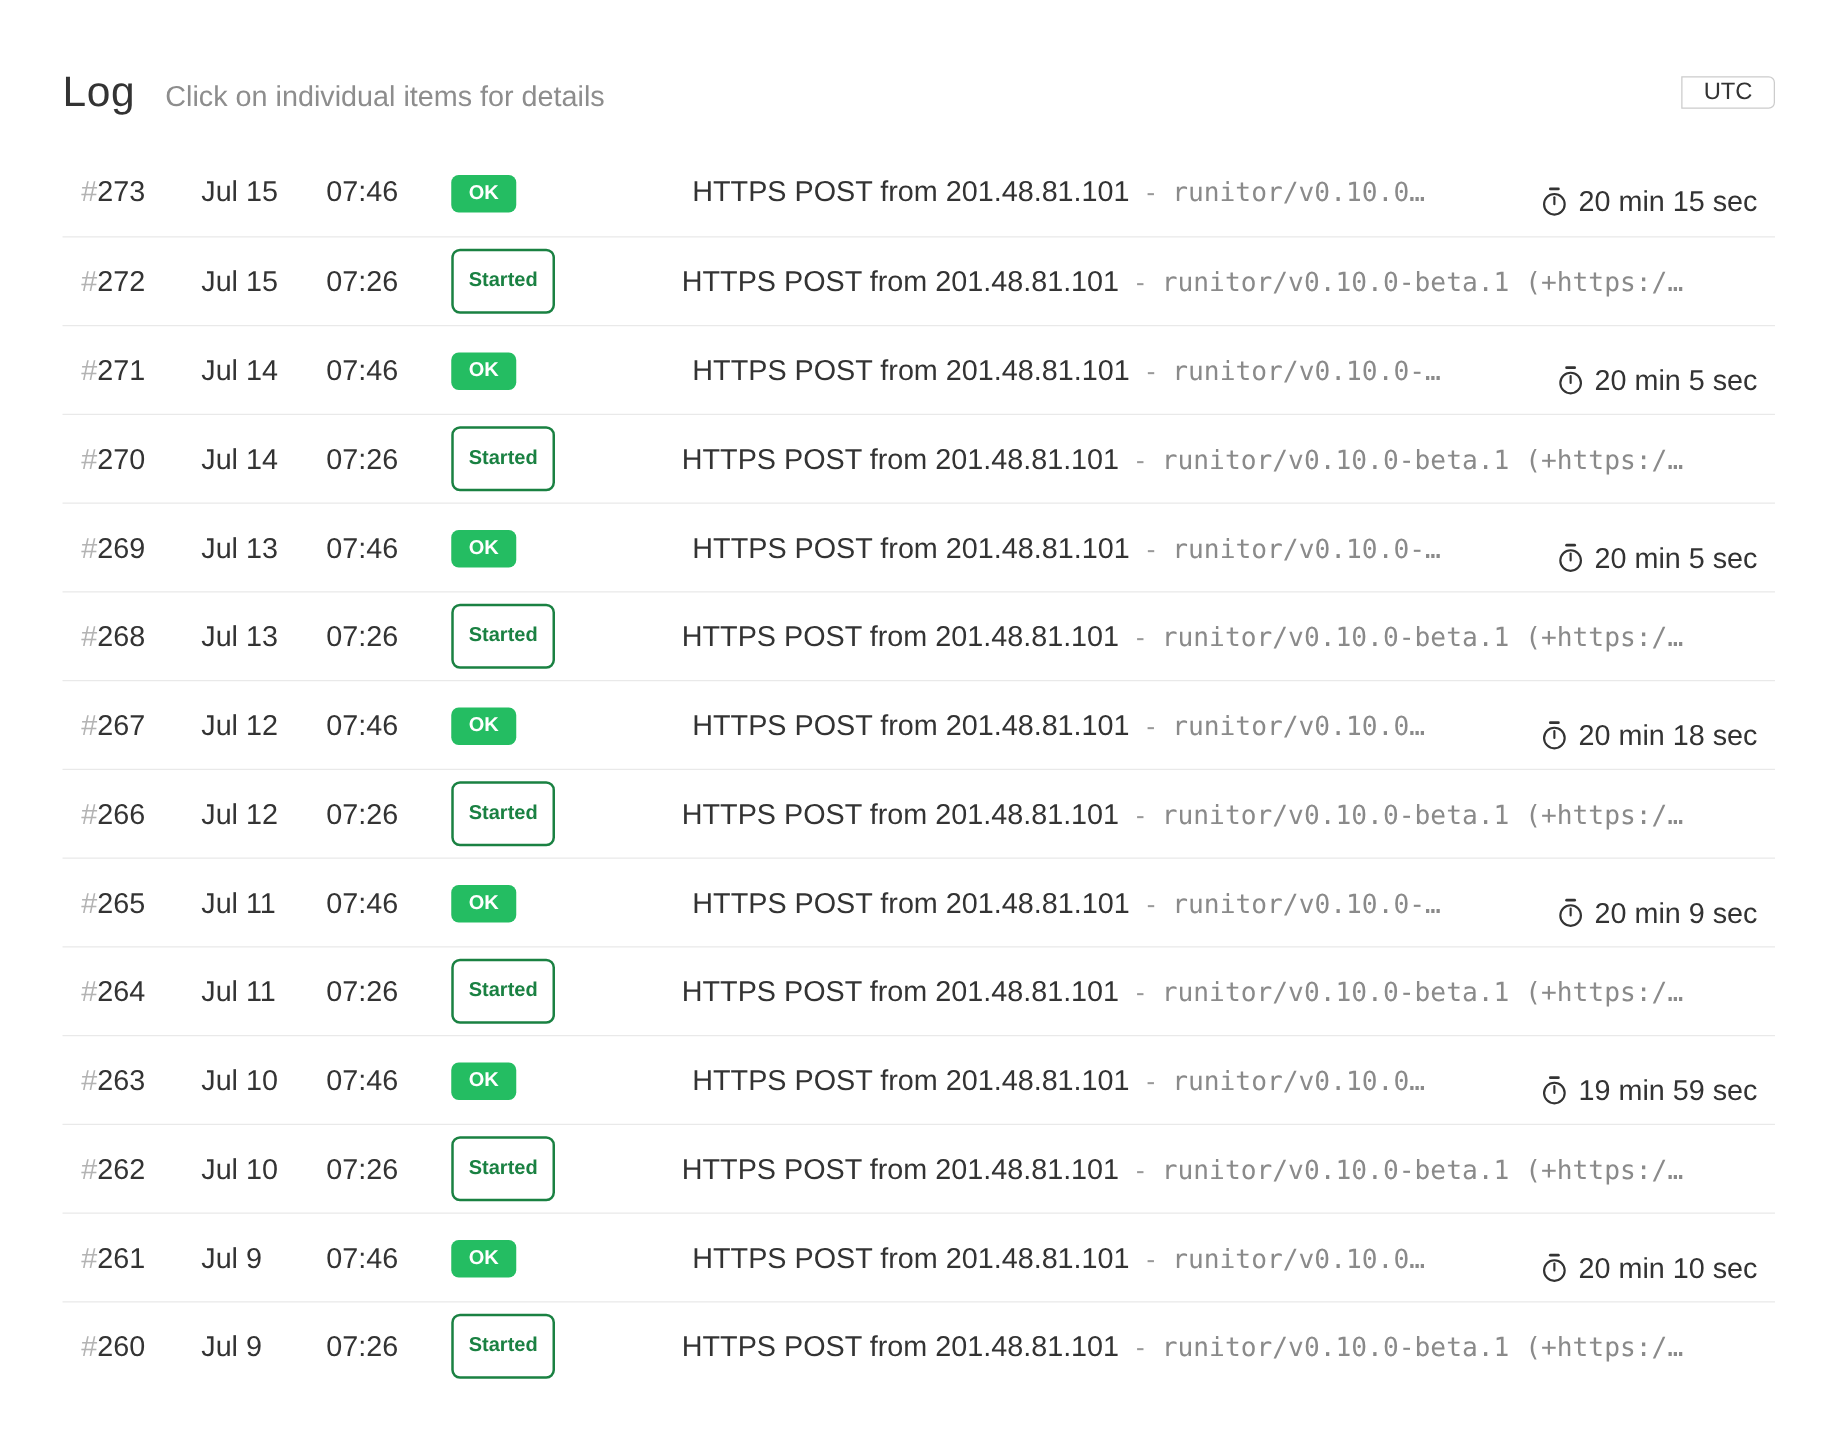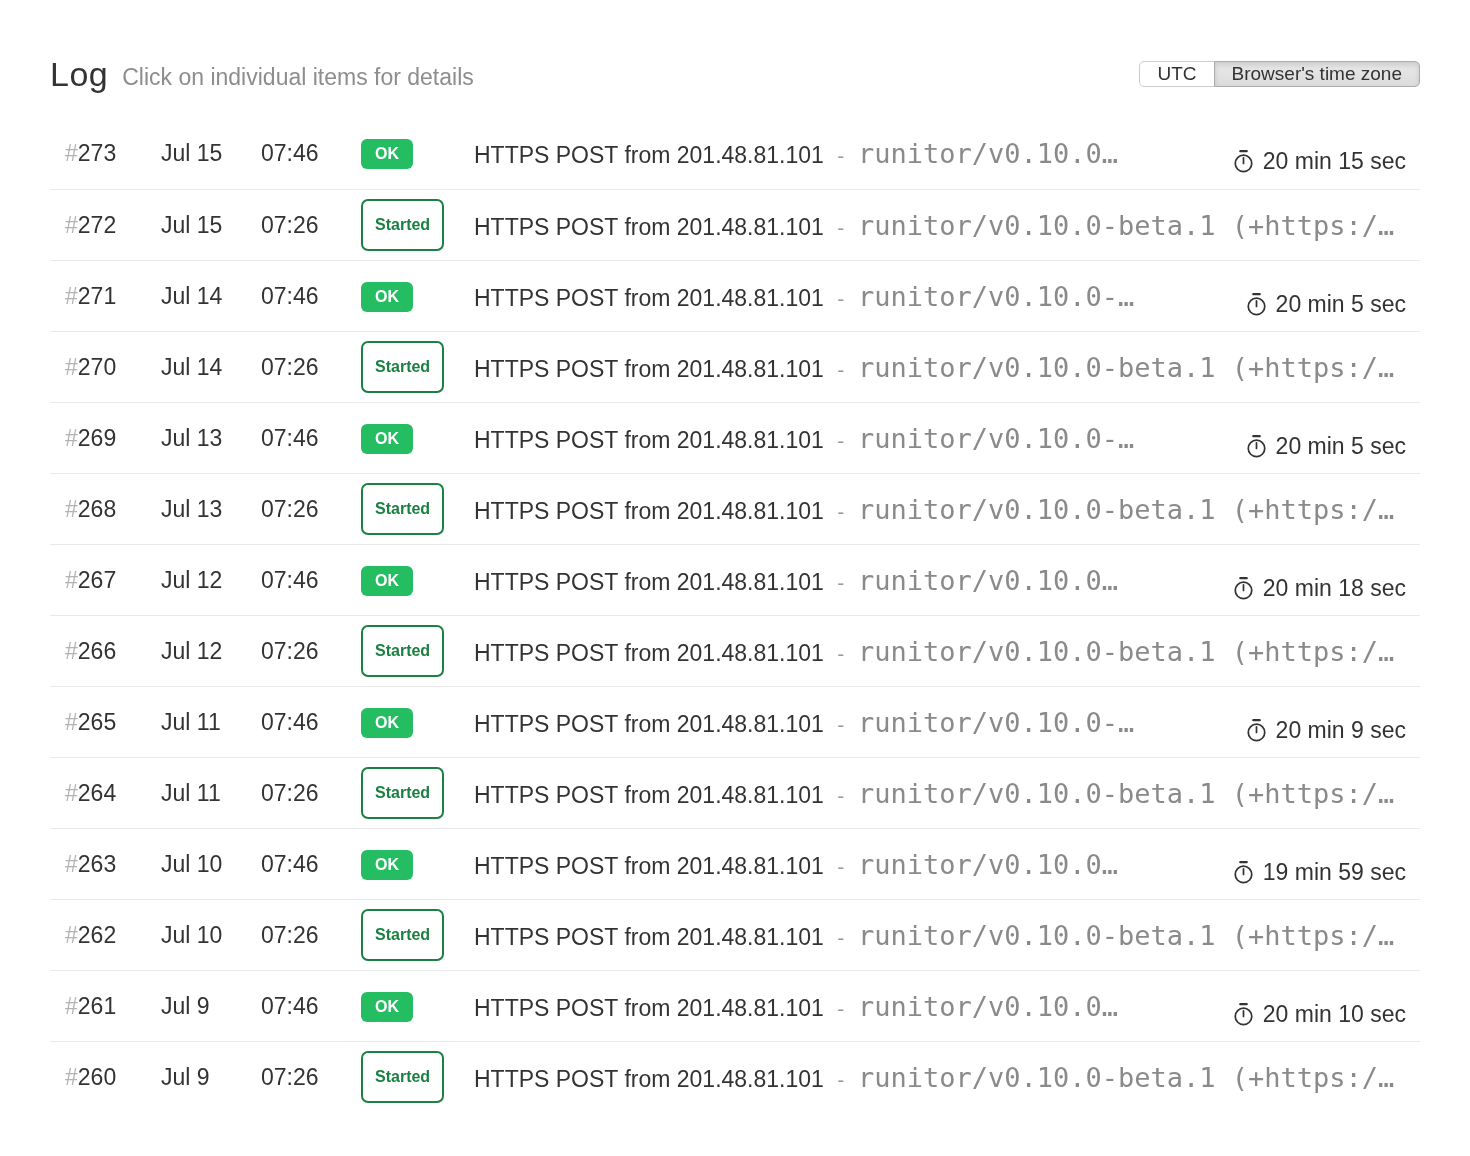--- a/index.html
+++ b/index.html
@@ -8,21 +8,21 @@
     width: 1470px; height: 1156px;
     font-family: "Liberation Sans", sans-serif;
     color: #333333;
     overflow: hidden;
   }
   .page { padding: 48px 50px 0 50px; }
 
   
   .header { display: flex; align-items: center; margin-bottom: 18px; height: 52px; }
   .page-title { font-size: 34px; font-weight: 400; color: #333; letter-spacing: 0.5px; }
-  .page-subtitle { font-size: 23px; color: #8d8d8d; margin-left: 14px; position: relative; top: 3px; }
+  .page-subtitle { font-size: 23px; color: #8d8d8d; margin-left: 24px; position: relative; top: 3px; }
   .header-spacer { flex: 1; }
   .btn-group { display: flex; }
   .tz-btn {
     font-family: "Liberation Sans", sans-serif;
     font-size: 19px; color: #333;
     background: #ffffff;
     border: 1px solid #cccccc;
     padding: 0 17px;
     cursor: pointer;
     line-height: 1.25;
@@ -58,32 +58,32 @@
     padding: 6px 14px; border-radius: 6px;
   }
   .badge.started {
     background: #ffffff; color: #1a8142;
     border: 2px solid #1a8142;
     font-size: 16px; font-weight: bold;
     padding: 15px 12px; border-radius: 7px;
   }
 
   .col-desc {
-    flex: 1 1 auto; margin-left: 21px;
+    flex: 1 1 auto; margin-left: 33px;
     white-space: nowrap; overflow: hidden;
-    display: flex; align-items: baseline;
+    display: flex; align-items: baseline; justify-content: center;
   }
   .desc-main { color: #333; }
   .desc-dash {
     font-family: "DejaVu Sans Mono", monospace;
     font-size: 20px; color: #999999; margin: 0 11px;
   }
   .desc-mono {
     font-family: "DejaVu Sans Mono", monospace;
-    font-size: 27px; color: #8a8a8a;
+    font-size: 21px; color: #8a8a8a;
     overflow: hidden; white-space: nowrap;
   }
 
   .col-duration {
     flex: none; margin-left: 24px;
     display: flex; align-items: center;
     color: #333; white-space: nowrap; margin-top: 16px;
   }
   .stopwatch { width: 23px; height: 25px; margin-right: 8px; flex: none; }
 </style>
@@ -91,21 +91,20 @@
 <body>
 
 <div class="page">
 
   <div class="header">
     <h1 class="page-title">Log</h1>
     <span class="page-subtitle">Click on individual items for details</span>
     <div class="header-spacer"></div>
     <div class="btn-group">
       <button class="tz-btn">UTC</button>
-      <button class="tz-btn active">Browser's time zone</button>
     </div>
   </div>
 
   <div class="log-table" id="log-table">
     <div class="log-row">
       <span class="col-num"><span class="hash">#</span><span class="num-val">273</span></span>
       <span class="col-date">Jul 15</span>
       <span class="col-time">07:46</span>
       <span class="col-badge"><span class="badge ok">OK</span></span>
       <span class="col-desc">

